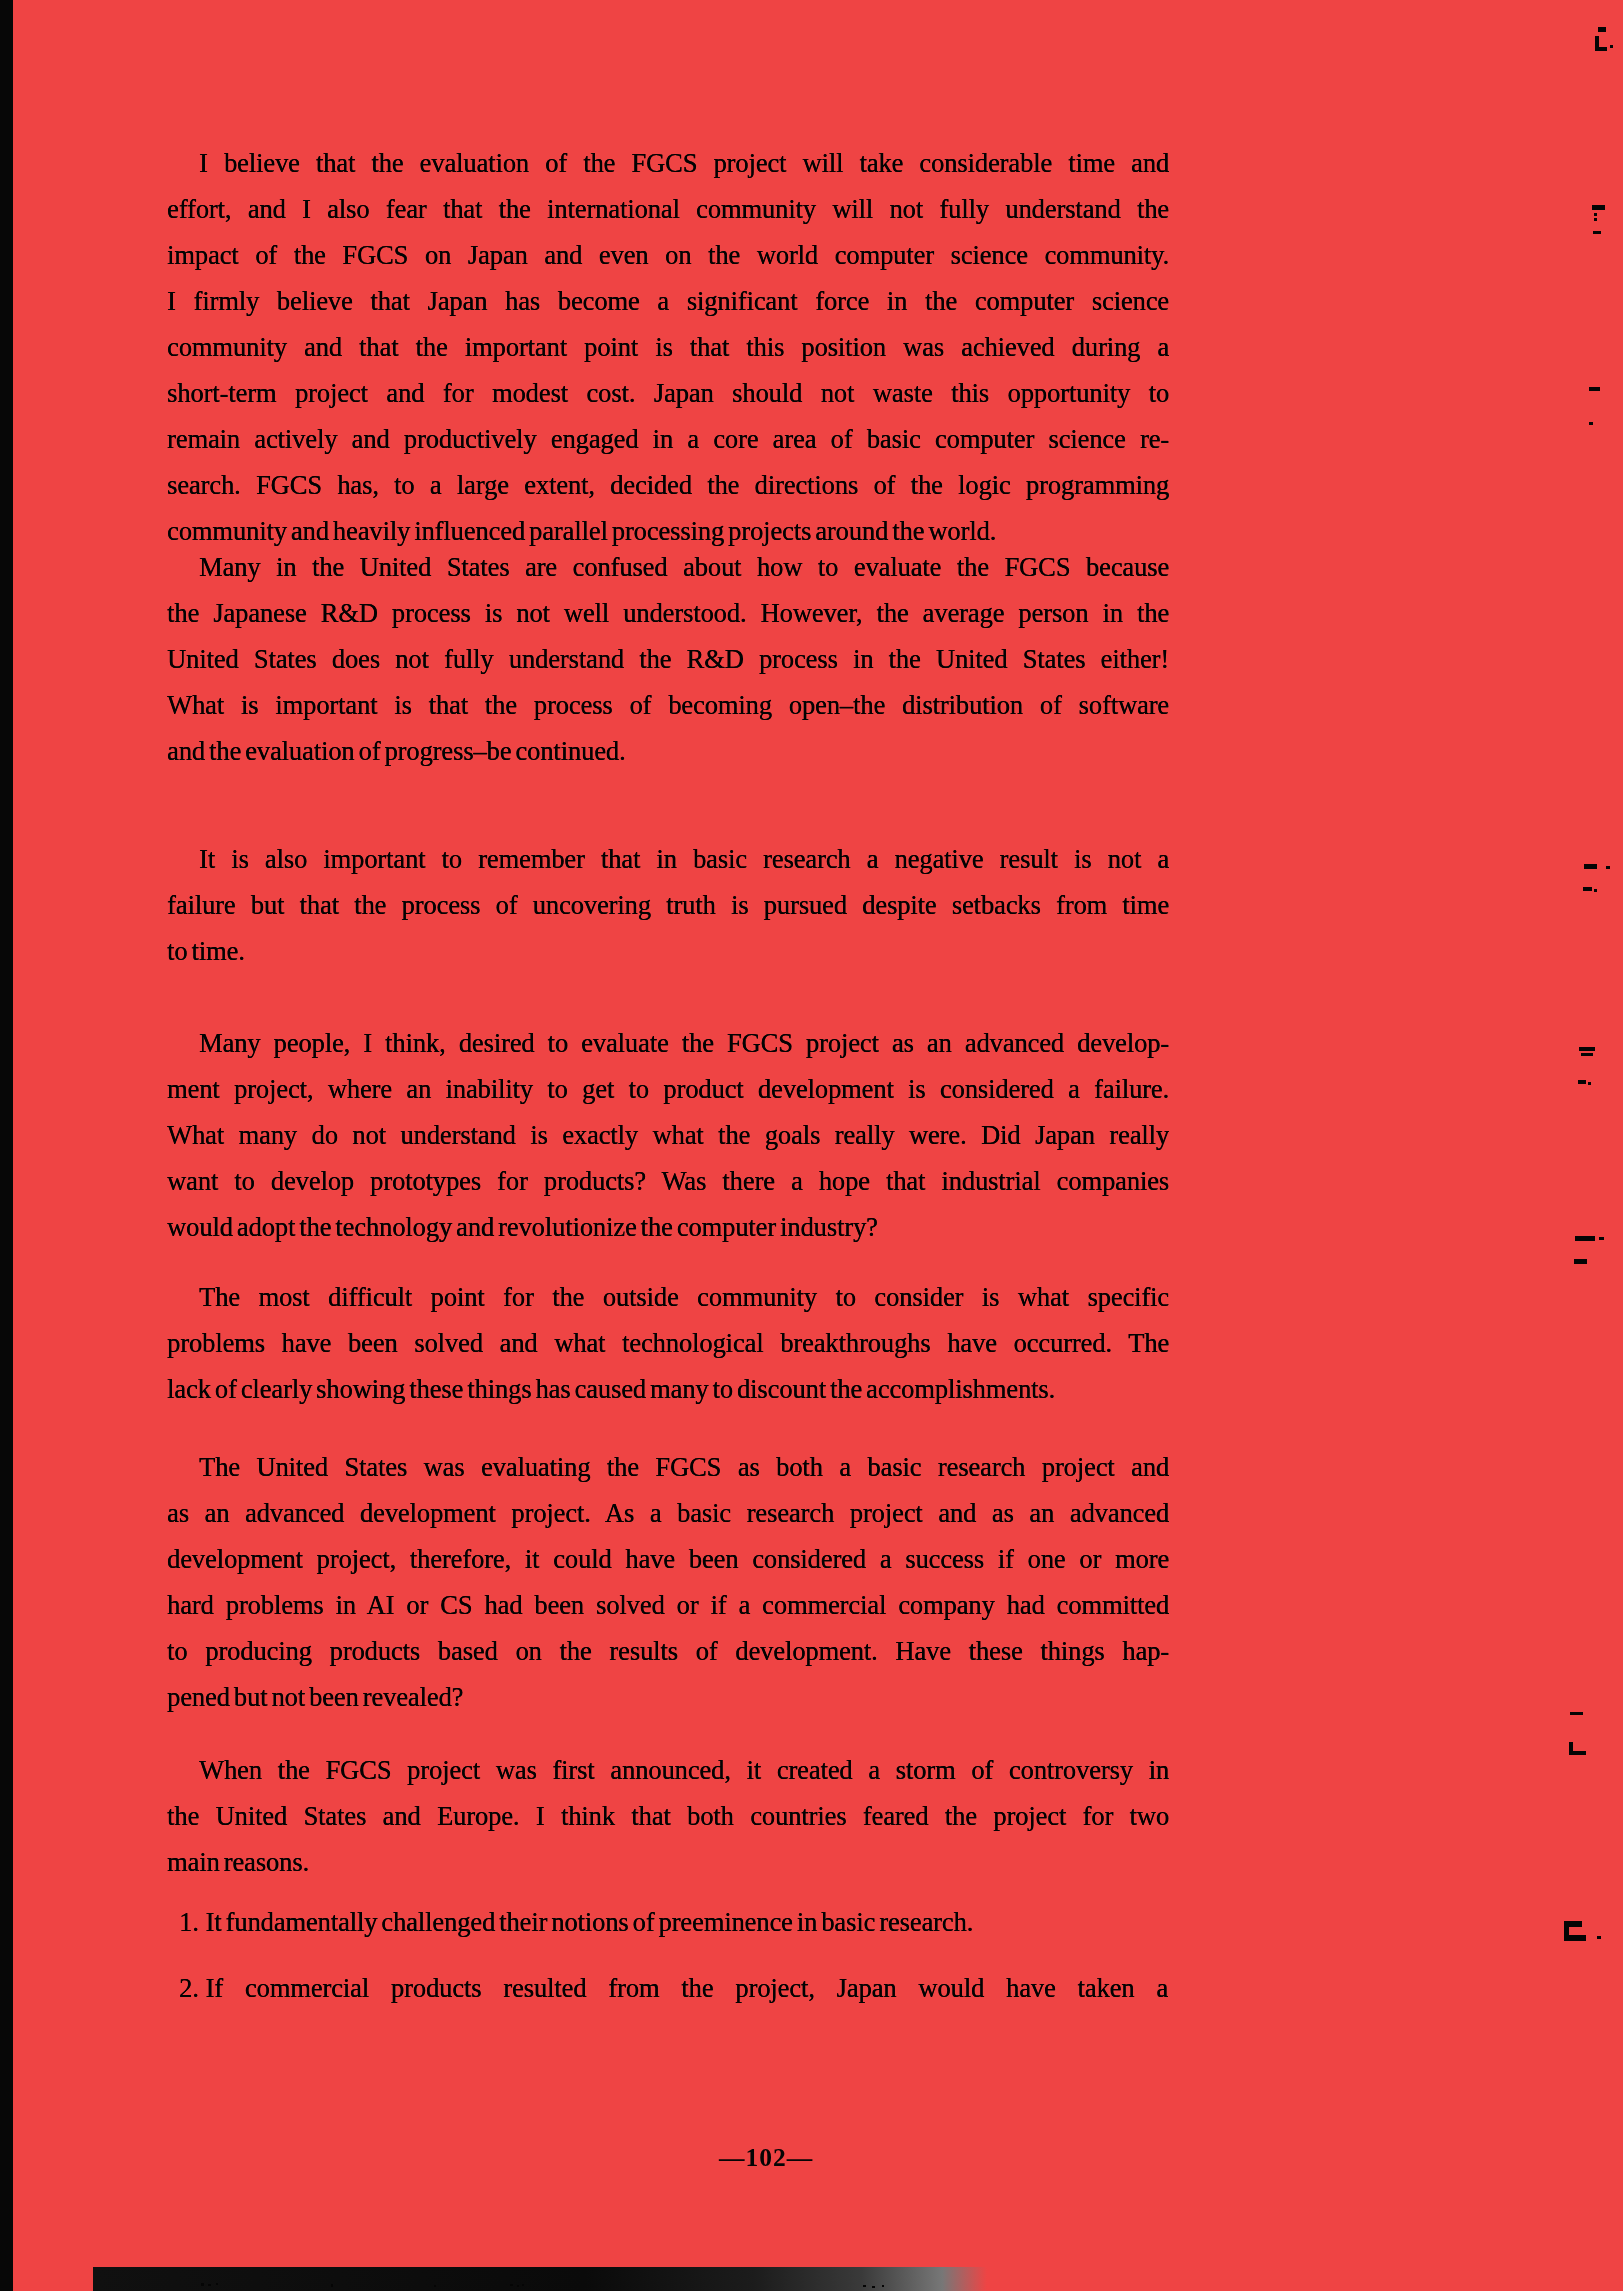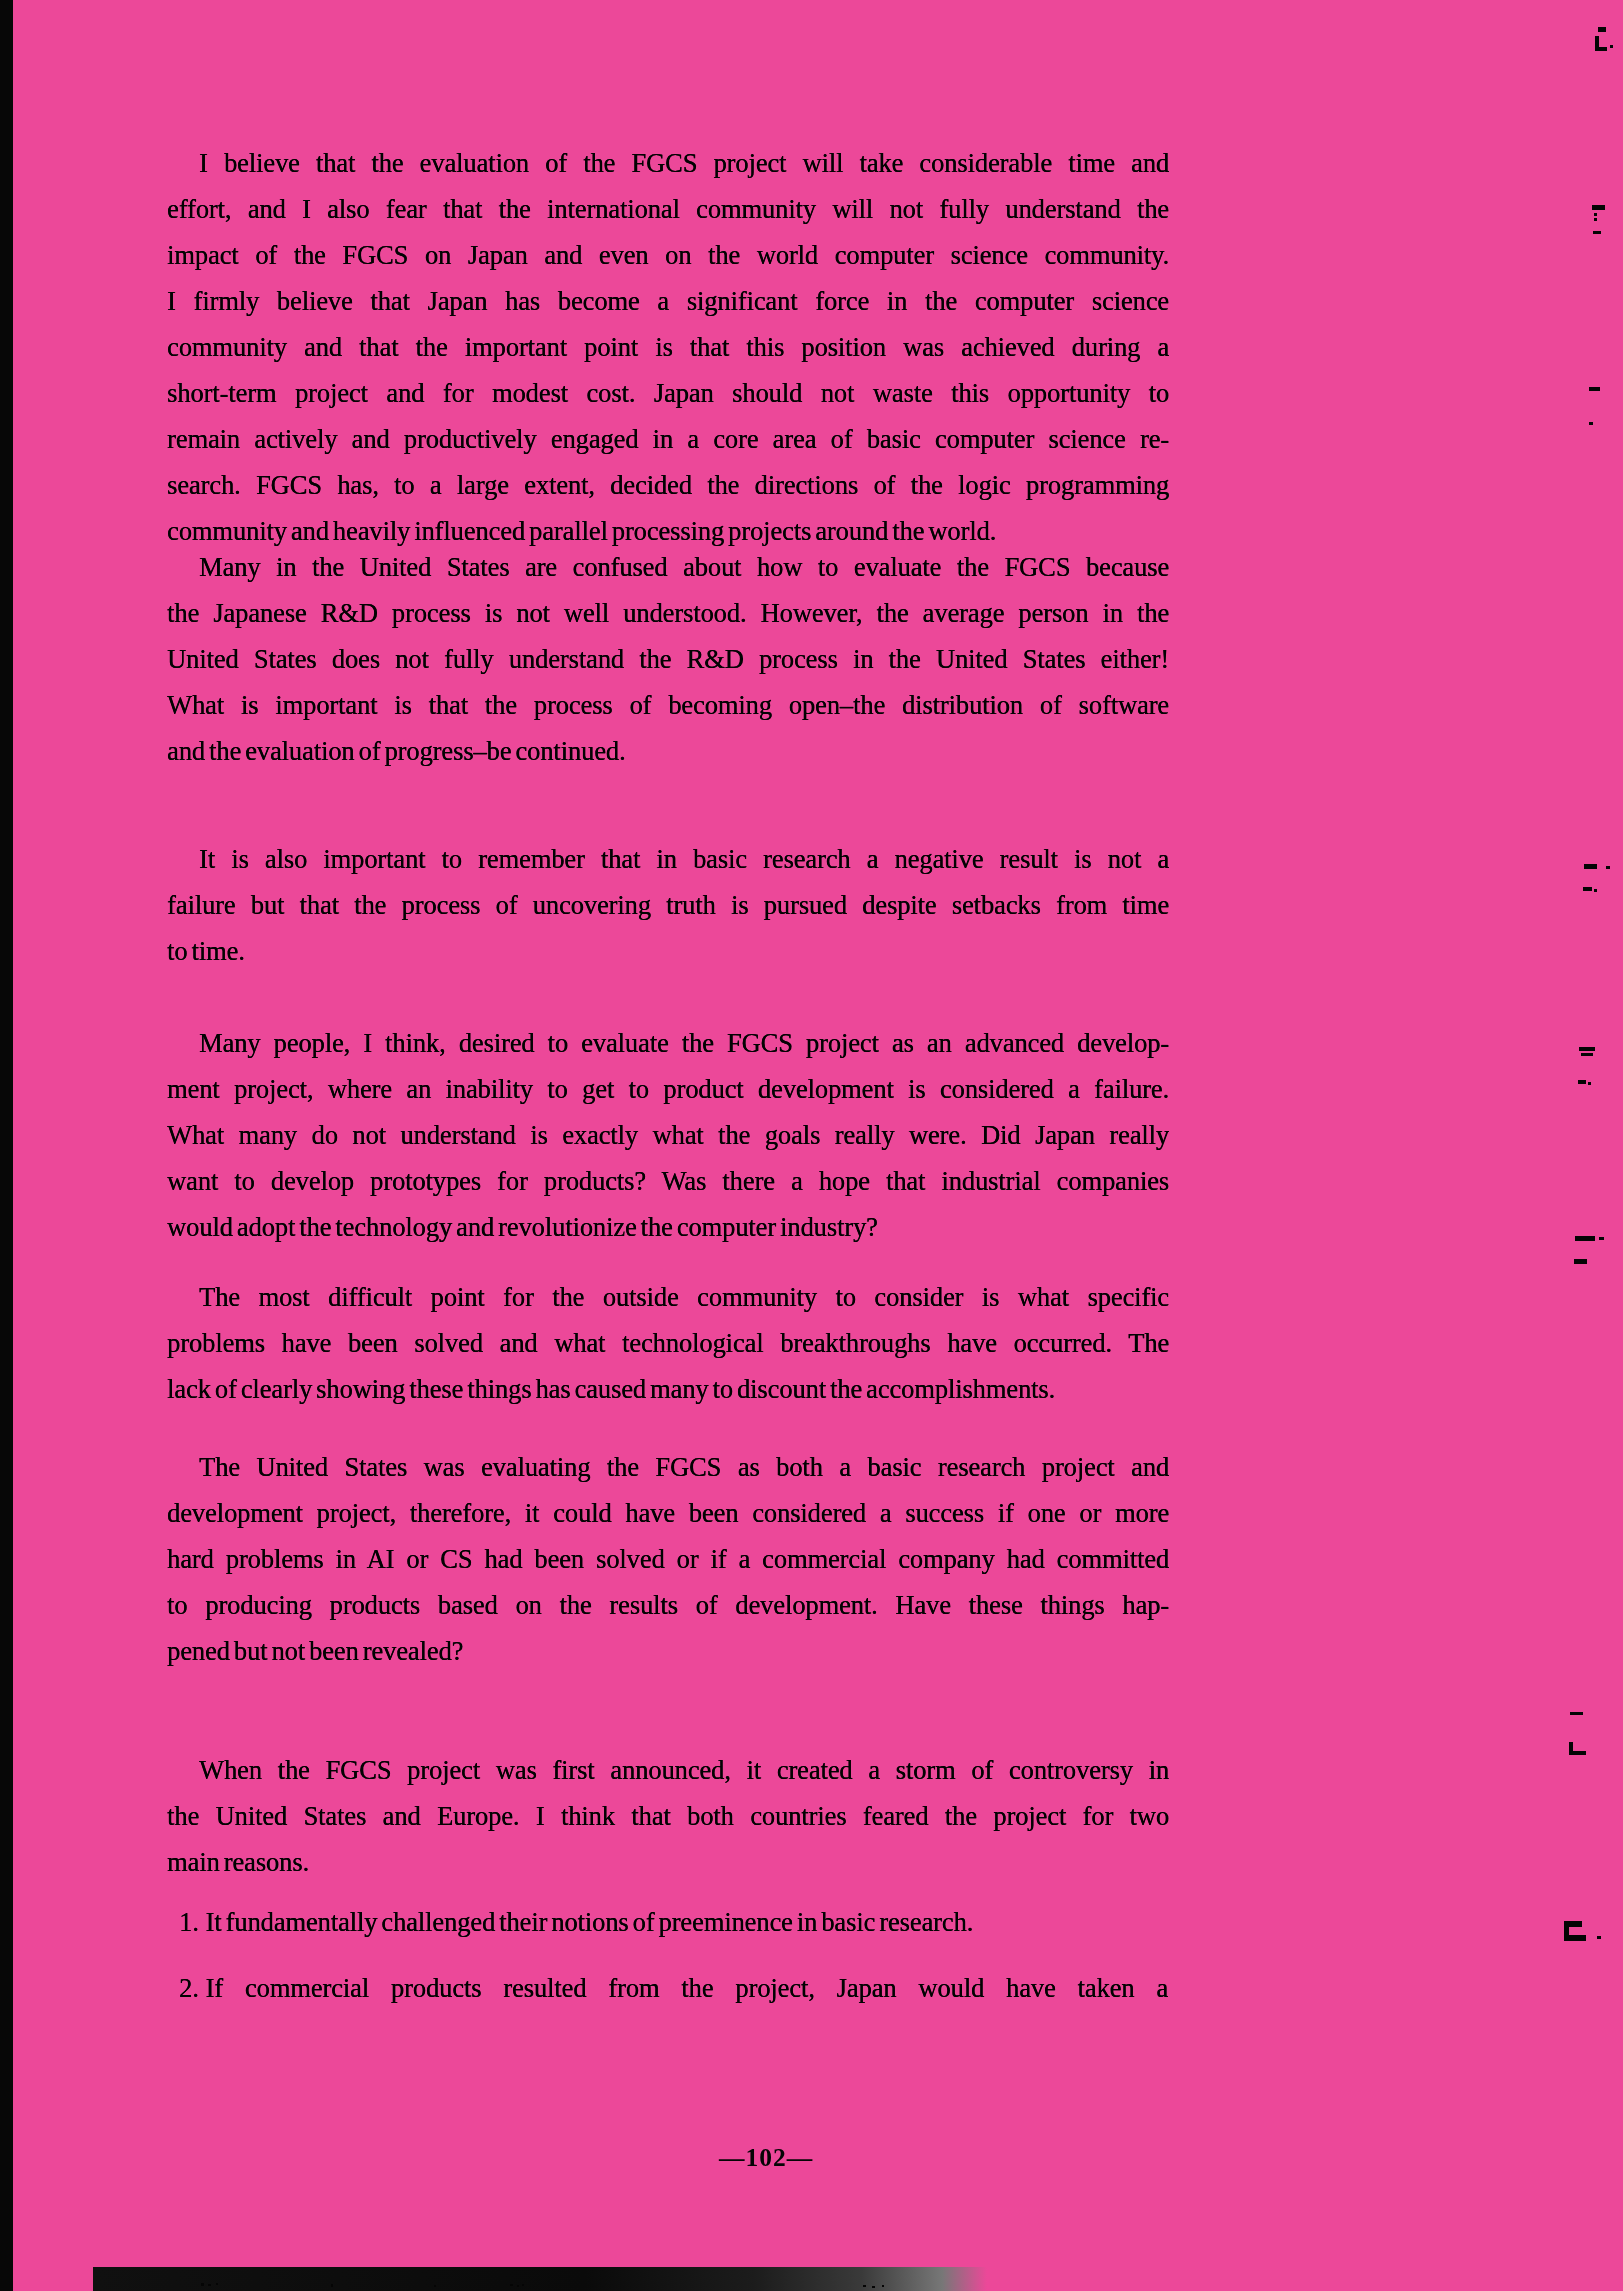--- a/index.html
+++ b/index.html
@@ -1,18 +1,18 @@
 <!DOCTYPE html>
 <html><head>
 <meta charset="utf-8">
 <style>
   html,body { margin:0; padding:0; background:#ffffff; }
   #page {
     position:relative; width:1623px; height:2292px;
-    background:#ec4899; overflow:hidden;
+    background:#ef4444; overflow:hidden;
     font-family:"Liberation Serif","DejaVu Serif",serif;
     color:#000;
   }
   .para {
     position:absolute; left:167px; width:1002px;
     font-size:26.5px; line-height:46px;
     word-spacing:-2.5px; letter-spacing:-0.1px;
     color:#030303;
     text-shadow:0.3px 0 0 #030303;
   }
@@ -74,20 +74,21 @@
         <div class="line">want to develop prototypes for products? Was there a hope that industrial companies</div>
         <div class="line lastline">would adopt the technology and revolutionize the computer industry?</div>
       </div>
       <div class="para indent" style="top: 1274px;">
         <div class="line">The most difficult point for the outside community to consider is what specific</div>
         <div class="line">problems have been solved and what technological breakthroughs have occurred. The</div>
         <div class="line lastline">lack of clearly showing these things has caused many to discount the accomplishments.</div>
       </div>
       <div class="para indent" style="top: 1444px;">
         <div class="line">The United States was evaluating the FGCS as both a basic research project and</div>
+        <div class="line">as an advanced development project. As a basic research project and as an advanced</div>
         <div class="line">development project, therefore, it could have been considered a success if one or more</div>
         <div class="line">hard problems in AI or CS had been solved or if a commercial company had committed</div>
         <div class="line">to producing products based on the results of development. Have these things hap-</div>
         <div class="line lastline">pened but not been revealed?</div>
       </div>
       <div class="para indent" style="top: 1747px;">
         <div class="line">When the FGCS project was first announced, it created a storm of controversy in</div>
         <div class="line">the United States and Europe. I think that both countries feared the project for two</div>
         <div class="line lastline">main reasons.</div>
       </div>

